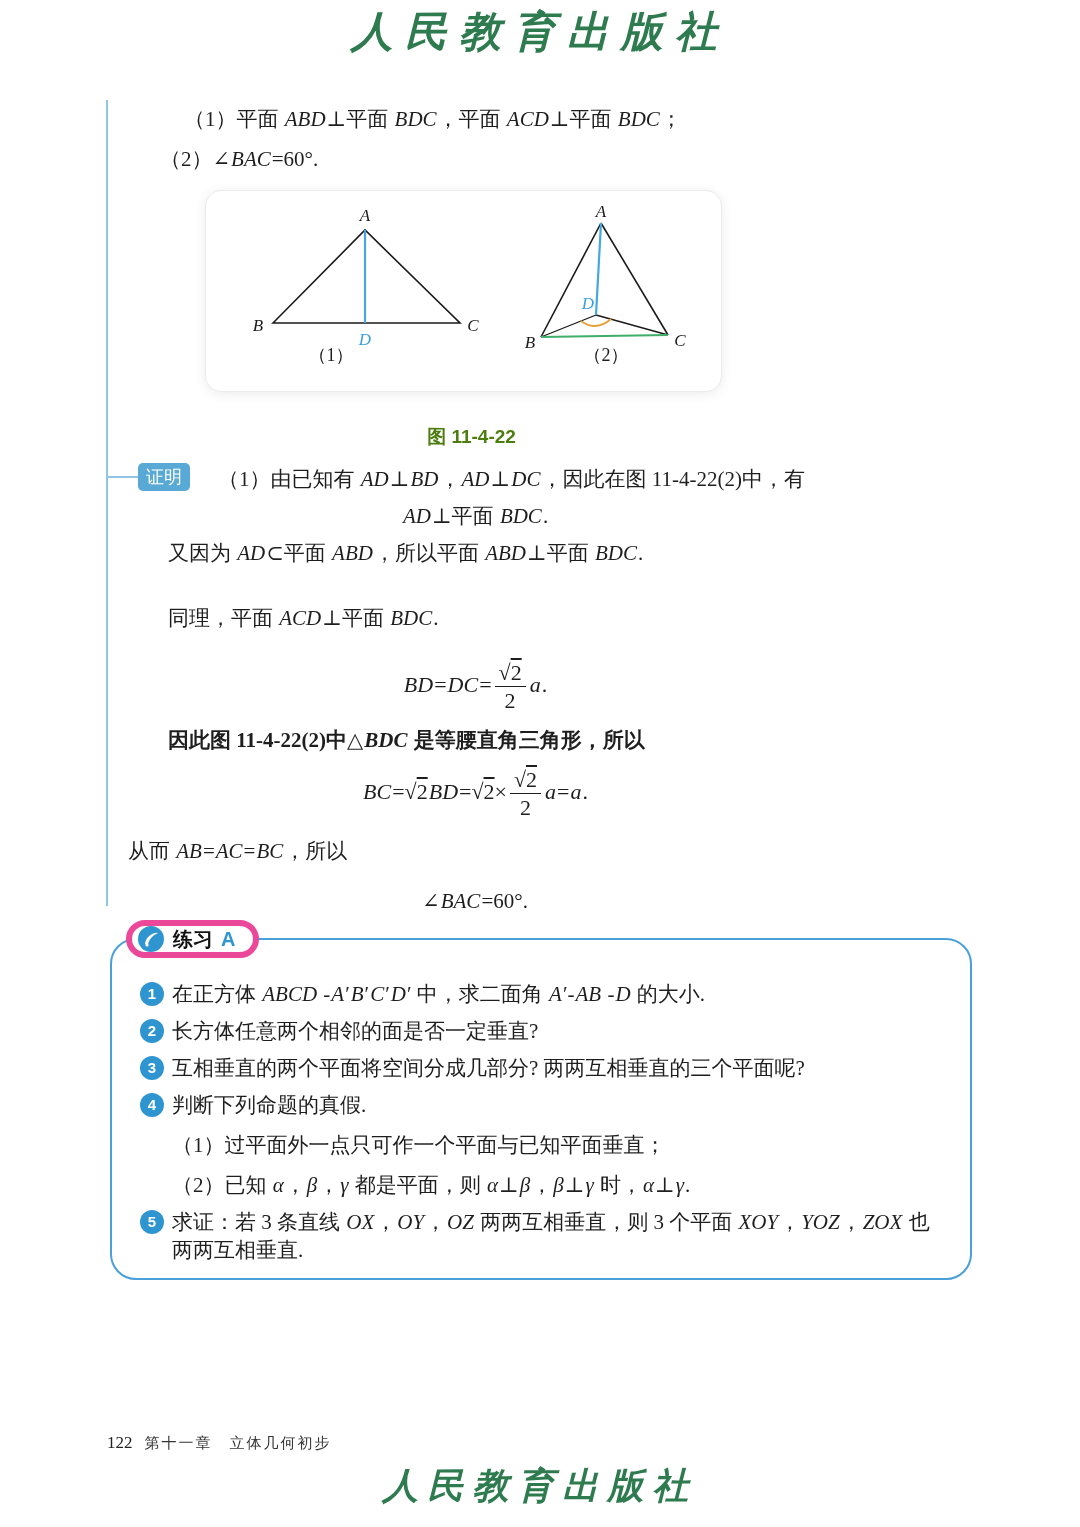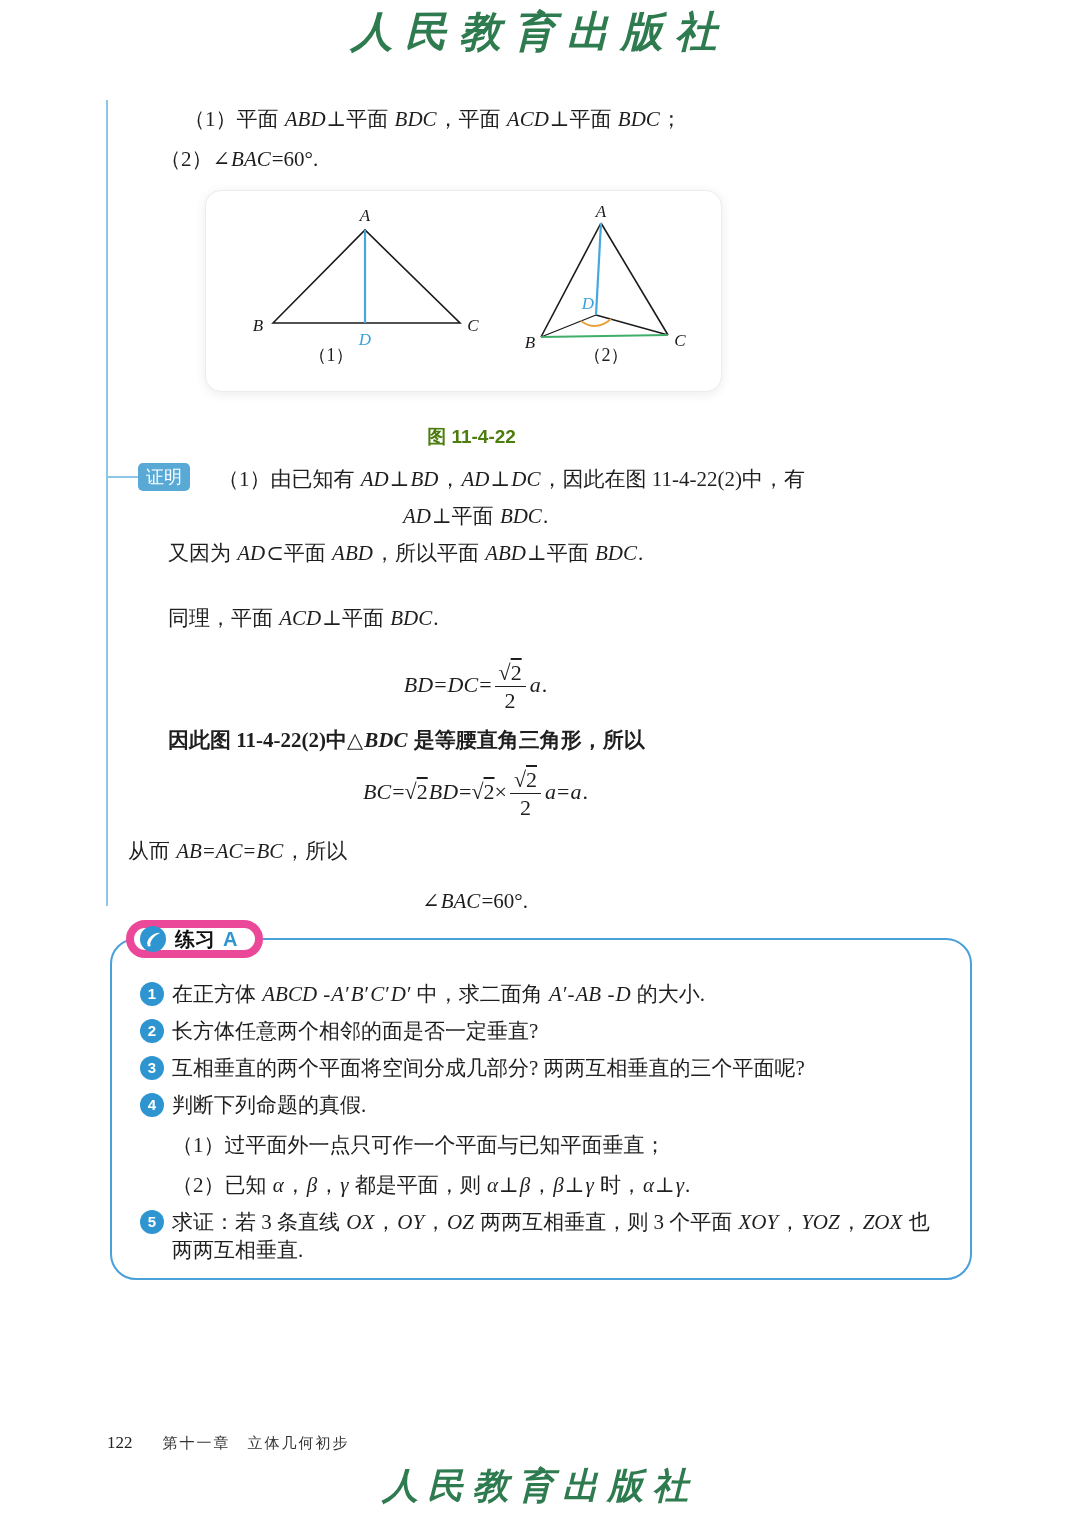--- a/index.html
+++ b/index.html
@@ -29,35 +29,35 @@
   .fig-caption{position:absolute;left:214px;top:424px;width:515px;text-align:center;color:#4d7c0f;
                font-weight:bold;font-size:19px;font-family:"Liberation Sans","DejaVu Sans",sans-serif;}
   .dlabel{font-style:italic;font-size:17px;font-family:"Liberation Serif",serif;fill:#1a1a1a;}
   .dlabel-blue{fill:#3aa0dc;}
   
   .proof-badge{position:absolute;left:138px;top:463px;width:52px;height:28px;background:#58a9d6;color:#fff;
                font-size:18px;text-align:center;line-height:28px;border-radius:5px;
                font-family:"Liberation Sans","DejaVu Sans",sans-serif;}
   
   .ex-box{position:absolute;left:110px;top:938px;width:858px;height:338px;border:2px solid #4aa0d8;border-radius:26px;background:#fff;}
-  .ex-tab{position:absolute;left:126px;top:920px;height:38px;background:#fff;border:8px solid #ec4899;border-radius:21px;
+  .ex-tab{position:absolute;left:126px;top:920px;height:38px;background:#fff;border:6px solid #ec4899;border-radius:21px;
           display:flex;align-items:center;padding:0 18px 0 5px;gap:8px;box-sizing:border-box;}
   .ex-tab-cn{font-weight:bold;font-size:20px;color:#111;font-family:"Liberation Sans","DejaVu Sans",sans-serif;}
   .ex-tab-letter{font-weight:bold;font-size:20px;color:#2f95d0;font-family:"Liberation Sans","DejaVu Sans",sans-serif;}
   .ex-content{position:absolute;left:28px;top:40px;width:800px;}
   .ex-item{display:flex;margin-bottom:9px;font-size:21px;line-height:28px;}
   .ex-num{flex:none;width:24px;height:24px;border-radius:50%;background:#2f95d0;color:#fff;font-size:15px;
           display:flex;align-items:center;justify-content:center;margin:2px 8px 0 0;
           font-family:"Liberation Sans","DejaVu Sans",sans-serif;font-weight:bold;}
   .ex-text{flex:1;}
   .ex-sub{margin:12px 0 9px 32px;font-size:21px;line-height:28px;}
   
   .footer{position:absolute;left:107px;top:1433px;display:flex;align-items:baseline;gap:12px;}
   .page-num{font-size:17px;color:#222;}
-  .chapter{font-size:15px;color:#333;letter-spacing:2px;font-family:Liberation Serif, serif;margin-left:18px;}
+  .chapter{font-size:15px;color:#333;letter-spacing:2px;font-family:Liberation Serif, serif;}
 </style>
 </head>
 <body>
 
 <div class="page">
 
   <div class="logo logo-top">人民教育出版社</div>
 
   <div class="margin-v"></div>
   <div class="margin-h"></div>

